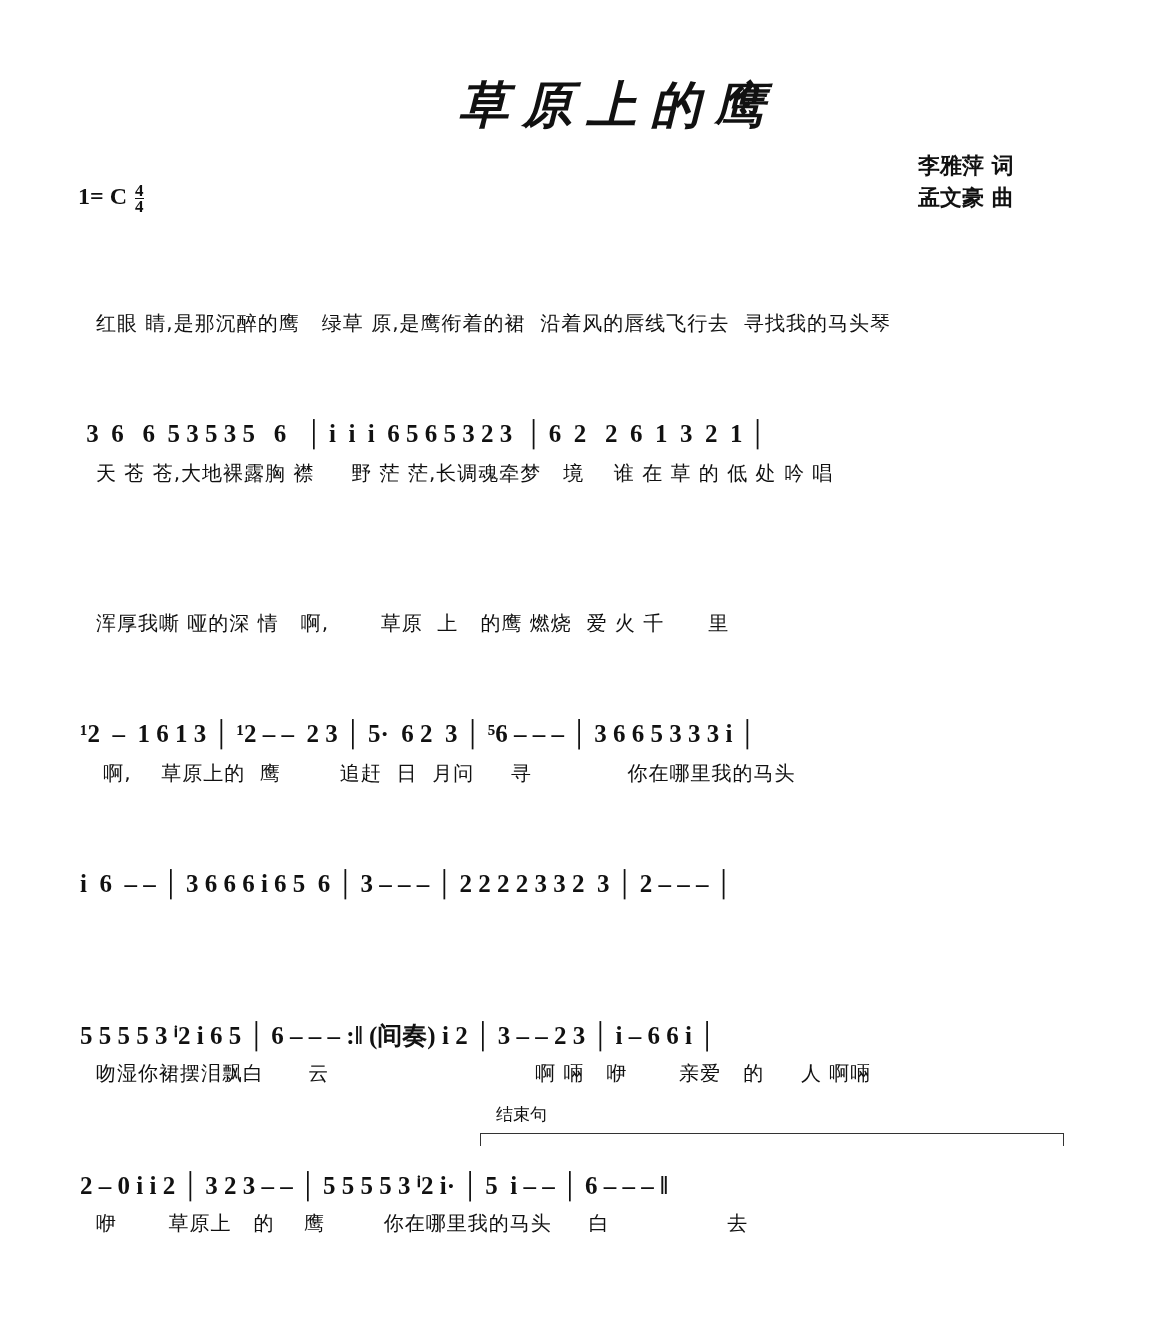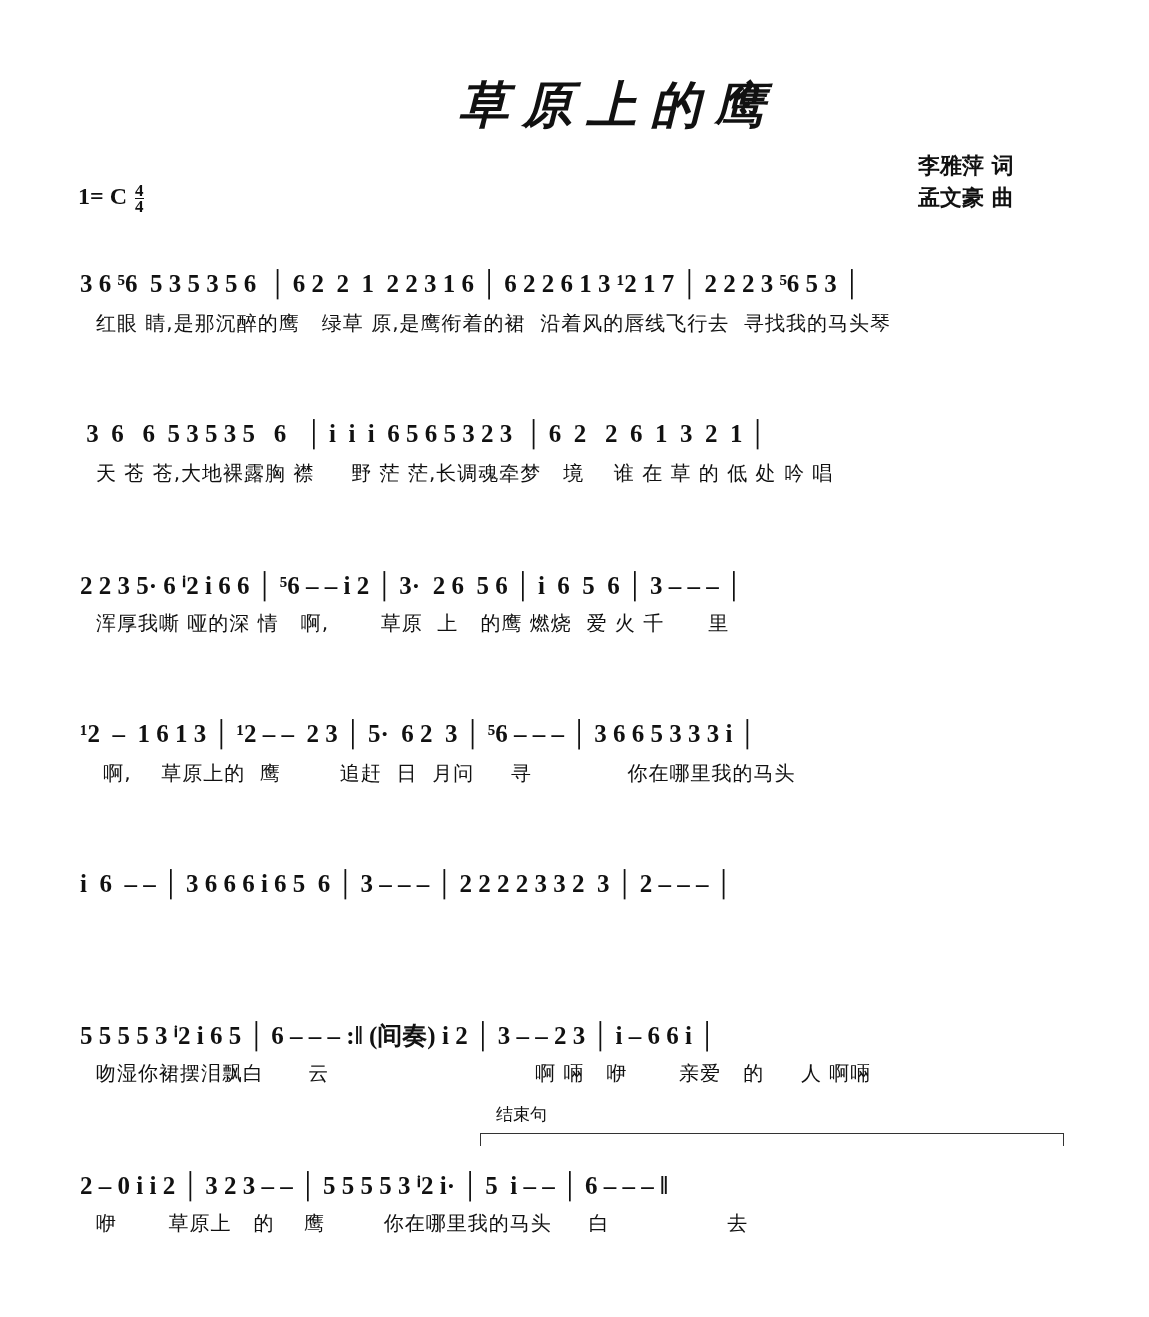--- a/index.html
+++ b/index.html
@@ -30,29 +30,27 @@
 </div>
 <div class="key">
   <span>1= C</span>
   <span class="frac">
     <span>4</span>
     <span>4</span>
   </span>
 </div>
 
 <div class="line" style="top:264px">
-  <div class="notes">3 6 ⁵6  5 3 5 3 5 6  │ 6 2  2  1  2 2 3 1 6 │ 6 2 2 6 1 3 ¹2 1 7 │ 2 2 2 3 ⁵6 5 3 │</div>
   <div class="lyrics">红眼 睛,是那沉醉的鹰   绿草 原,是鹰衔着的裙  沿着风的唇线飞行去  寻找我的马头琴</div>
 </div>
 <div class="line" style="top:414px">
   <div class="notes"> 3  6   6  5 3 5 3 5   6   │ i  i  i  6 5 6 5 3 2 3  │ 6  2   2  6  1  3  2  1 │</div>
   <div class="lyrics">天 苍 苍,大地裸露胸 襟     野 茫 茫,长调魂牵梦   境    谁 在 草 的 低 处 吟 唱</div>
 </div>
 <div class="line" style="top:564px">
-  <div class="notes">2 2 3 5· 6 ⁱ2 i 6 6 │ ⁵6 – – i 2 │ 3·  2 6  5 6 │ i  6  5  6 │ 3 – – – │</div>
   <div class="lyrics">浑厚我嘶 哑的深 情   啊,       草原  上   的鹰 燃烧  爱 火 千      里</div>
 </div>
 <div class="line" style="top:714px">
   <div class="notes">¹2  –  1 6 1 3 │ ¹2 – –  2 3 │ 5·  6 2  3 │ ⁵6 – – – │ 3 6 6 5 3 3 3 i │</div>
   <div class="lyrics"> 啊,    草原上的  鹰        追赶  日  月问     寻             你在哪里我的马头</div>
 </div>
 <div class="line" style="top:864px">
   <div class="notes">i  6  – – │ 3 6 6 6 i 6 5  6 │ 3 – – – │ 2 2 2 2 3 3 2  3 │ 2 – – – │</div>
 </div>
 <div class="line" style="top:1014px">

